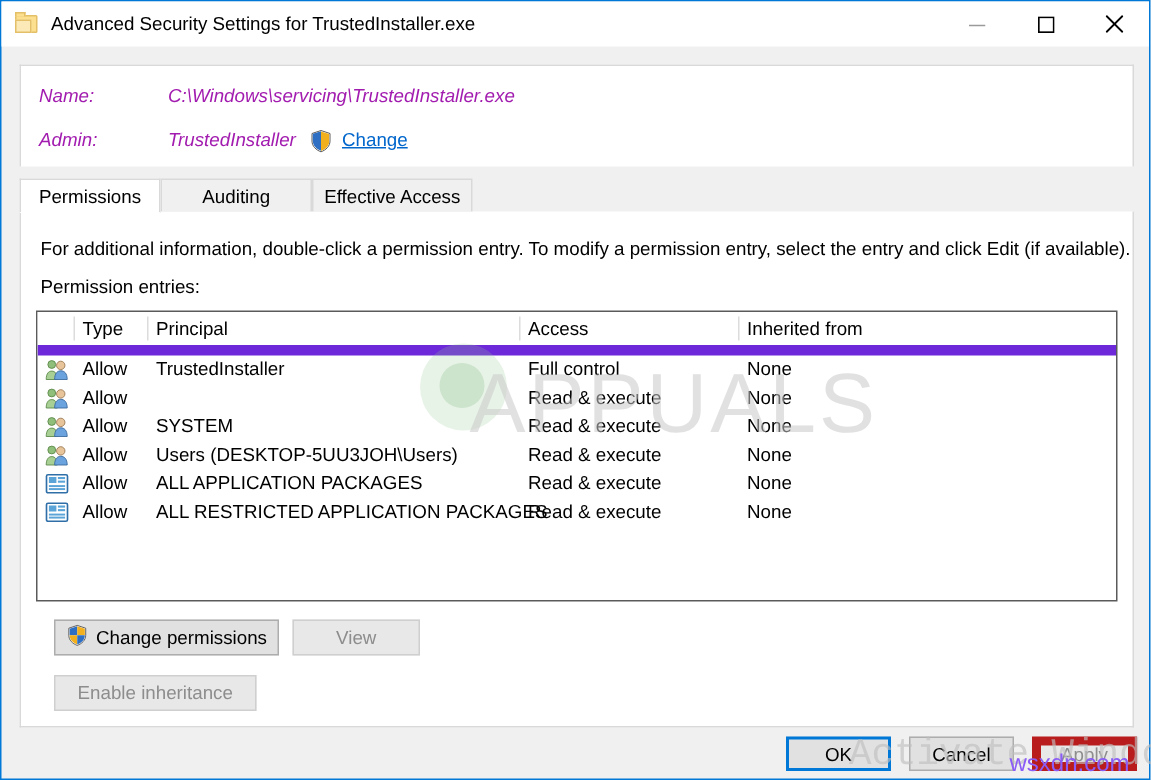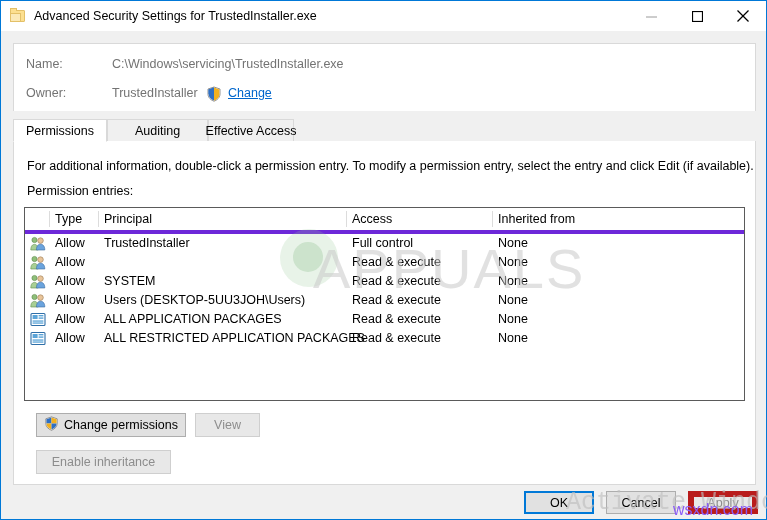--- a/index.html
+++ b/index.html
@@ -78,22 +78,23 @@
     left: 12px; top: 42px;
     width: 743px; height: 68px;
     background: #ffffff;
     border: 1px solid #d9d9d9;
     border-bottom: none;
     box-sizing: border-box;
   }
   .info-row {
     position: absolute;
     font-size: 12.5px;
-    color: #737373;
-    white-space: nowrap;
+    color: #a21caf;
+    white-space: nowrap;
+    font-style: italic;
   }
   #label-name  { left: 12px; top: 13px; }
   #value-name  { left: 98px; top: 13px; }
   #label-owner { left: 12px; top: 42px; }
   #value-owner { left: 98px; top: 42px; }
   #owner-shield {
     position: absolute; left: 192px; top: 42px;
     width: 16px; height: 16px;
   }
   #owner-change {
@@ -123,21 +124,21 @@
     background: #f0f0f0;
     white-space: nowrap;
   }
   .tab.active {
     background: #ffffff;
     border-bottom-color: #ffffff;
     z-index: 3;
   }
   #tab-0 { left: 0px;   width: 94px; }
   #tab-1 { left: 94px;  width: 101px; }
-  #tab-2 { left: 195px; width: 86px; }
+  #tab-2 { left: 195px; width: 107px; }
   
   #tabpanel {
     position: absolute;
     left: 12px; top: 140px;
     width: 743px; height: 344px;
     background: #ffffff;
     border: 1px solid #d9d9d9;
     border-top: none;
     box-sizing: border-box;
   }
@@ -161,21 +162,21 @@
     width: 721px; height: 194px;
     background: #ffffff;
     border: 1px solid #5a5a5a;
     box-sizing: border-box;
     overflow: hidden;
   }
   #list-header {
     position: relative;
     height: 22px;
     background: #ffffff;
-    border-bottom: 4px solid #6d28d9;
+    border-bottom: 7px solid #6d28d9;
   }
   .hdr {
     position: absolute;
     top: 0;
     height: 22px;
     line-height: 22px;
     font-size: 12.5px;
     color: #000000;
     white-space: nowrap;
     box-sizing: border-box;
@@ -260,21 +261,21 @@
     cursor: pointer;
   }
   .btn.disabled {
     color: #8d8d8d;
     border-color: #cfcfcf;
     background: #e8e8e8;
     cursor: default;
   }
   .btn .shield { margin-right: 5px; flex: 0 0 auto; }
   #btn-change-permissions { left: 22px; top: 272px; width: 150px; height: 24px; }
-  #btn-view               { left: 181px; top: 272px; width: 65px; height: 24px; }
+  #btn-view               { left: 181px; top: 272px; width: 85px; height: 24px; }
   #btn-enable-inheritance { left: 22px; top: 309px; width: 135px; height: 24px; }
   
   #btn-ok {
     position: absolute;
     left: 523px; top: 490px;
     width: 70px; height: 23px;
     box-sizing: border-box;
     border: 2px solid #0078d7;
     background: #e1e1e1;
     font-size: 12.5px; color: #000;
@@ -353,21 +354,21 @@
           <line x1="0.5" y1="0.5" x2="11.5" y2="11.5" stroke="#000" stroke-width="1.2"></line>
           <line x1="11.5" y1="0.5" x2="0.5" y2="11.5" stroke="#000" stroke-width="1.2"></line>
         </svg>
       </div>
     </div>
   </div>
 
   <div id="info-panel">
     <div class="info-row" id="label-name">Name:</div>
     <div class="info-row" id="value-name">C:\Windows\servicing\TrustedInstaller.exe</div>
-    <div class="info-row" id="label-owner">Owner:</div>
+    <div class="info-row" id="label-owner">Admin:</div>
     <div class="info-row" id="value-owner">TrustedInstaller</div>
     <div id="owner-shield">
       <svg width="16" height="16" viewBox="0 0 16 16">
         <path d="M8 1 L14 3 V8 C14 11.5 11.3 14 8 15.2 C4.7 14 2 11.5 2 8 V3 Z" fill="#ffffff" stroke="#4a4a4a" stroke-width="0.6"></path>
         <path d="M8 1.6 L13.4 3.4 V8 C13.4 11.1 11 13.4 8 14.5 Z" fill="#f2b01e"></path>
         <path d="M8 1.6 L2.6 3.4 V8 C2.6 11.1 5 13.4 8 14.5 Z" fill="#2e6fc4"></path>
         <path d="M8 1.6 L13.4 3.4 V5.6 H8 Z" fill="#1f4e8c" opacity="0.0"></path>
         <path d="M2.6 3.4 L8 1.6 V8 H2.6 Z" fill="#2e6fc4"></path>
         <path d="M8 8 H13.4 V8 C13.4 11.1 11 13.4 8 14.5 Z" fill="#f2b01e"></path>
         <path d="M8 1.6 L13.4 3.4 V8 H8 Z" fill="#ffffff" opacity="0"></path>

